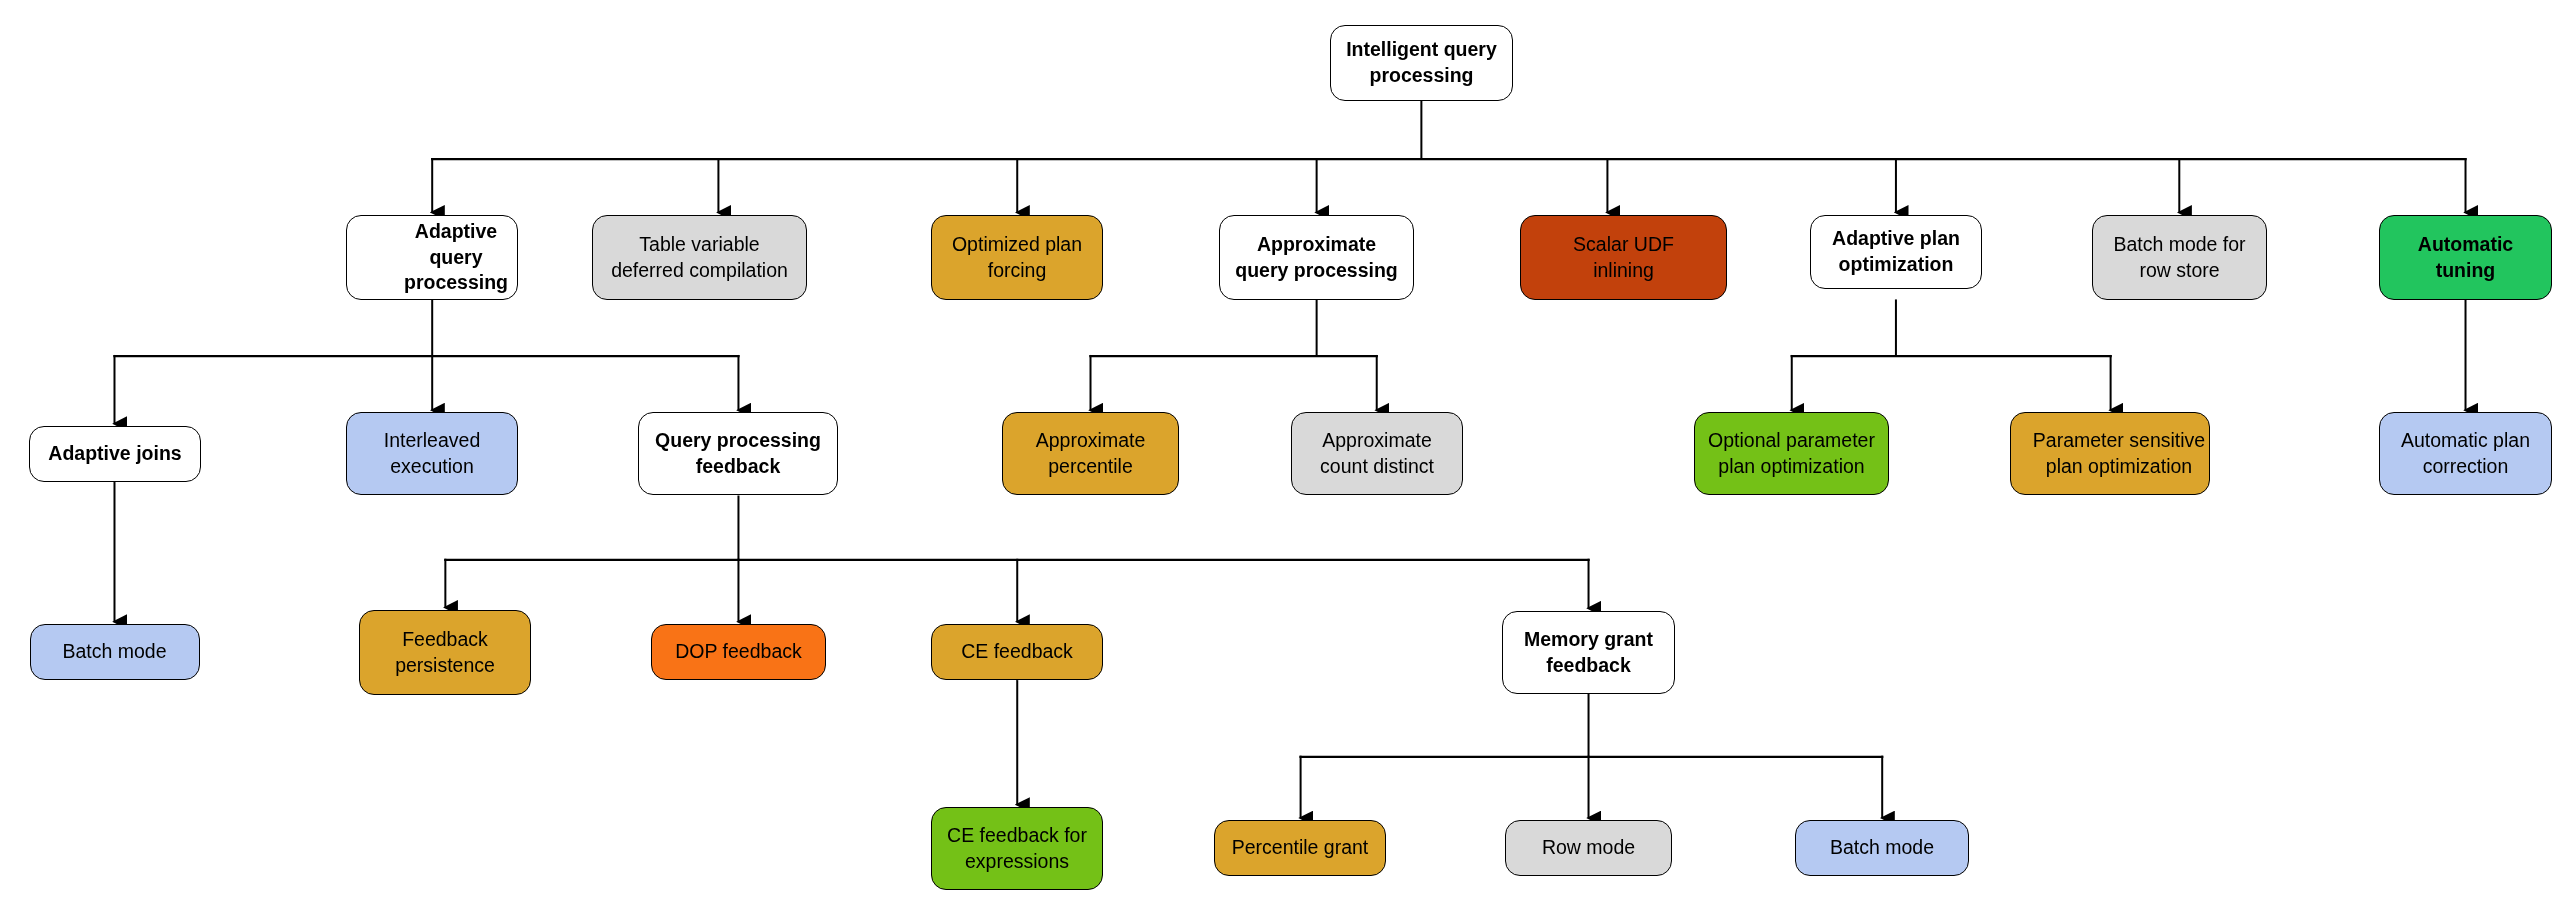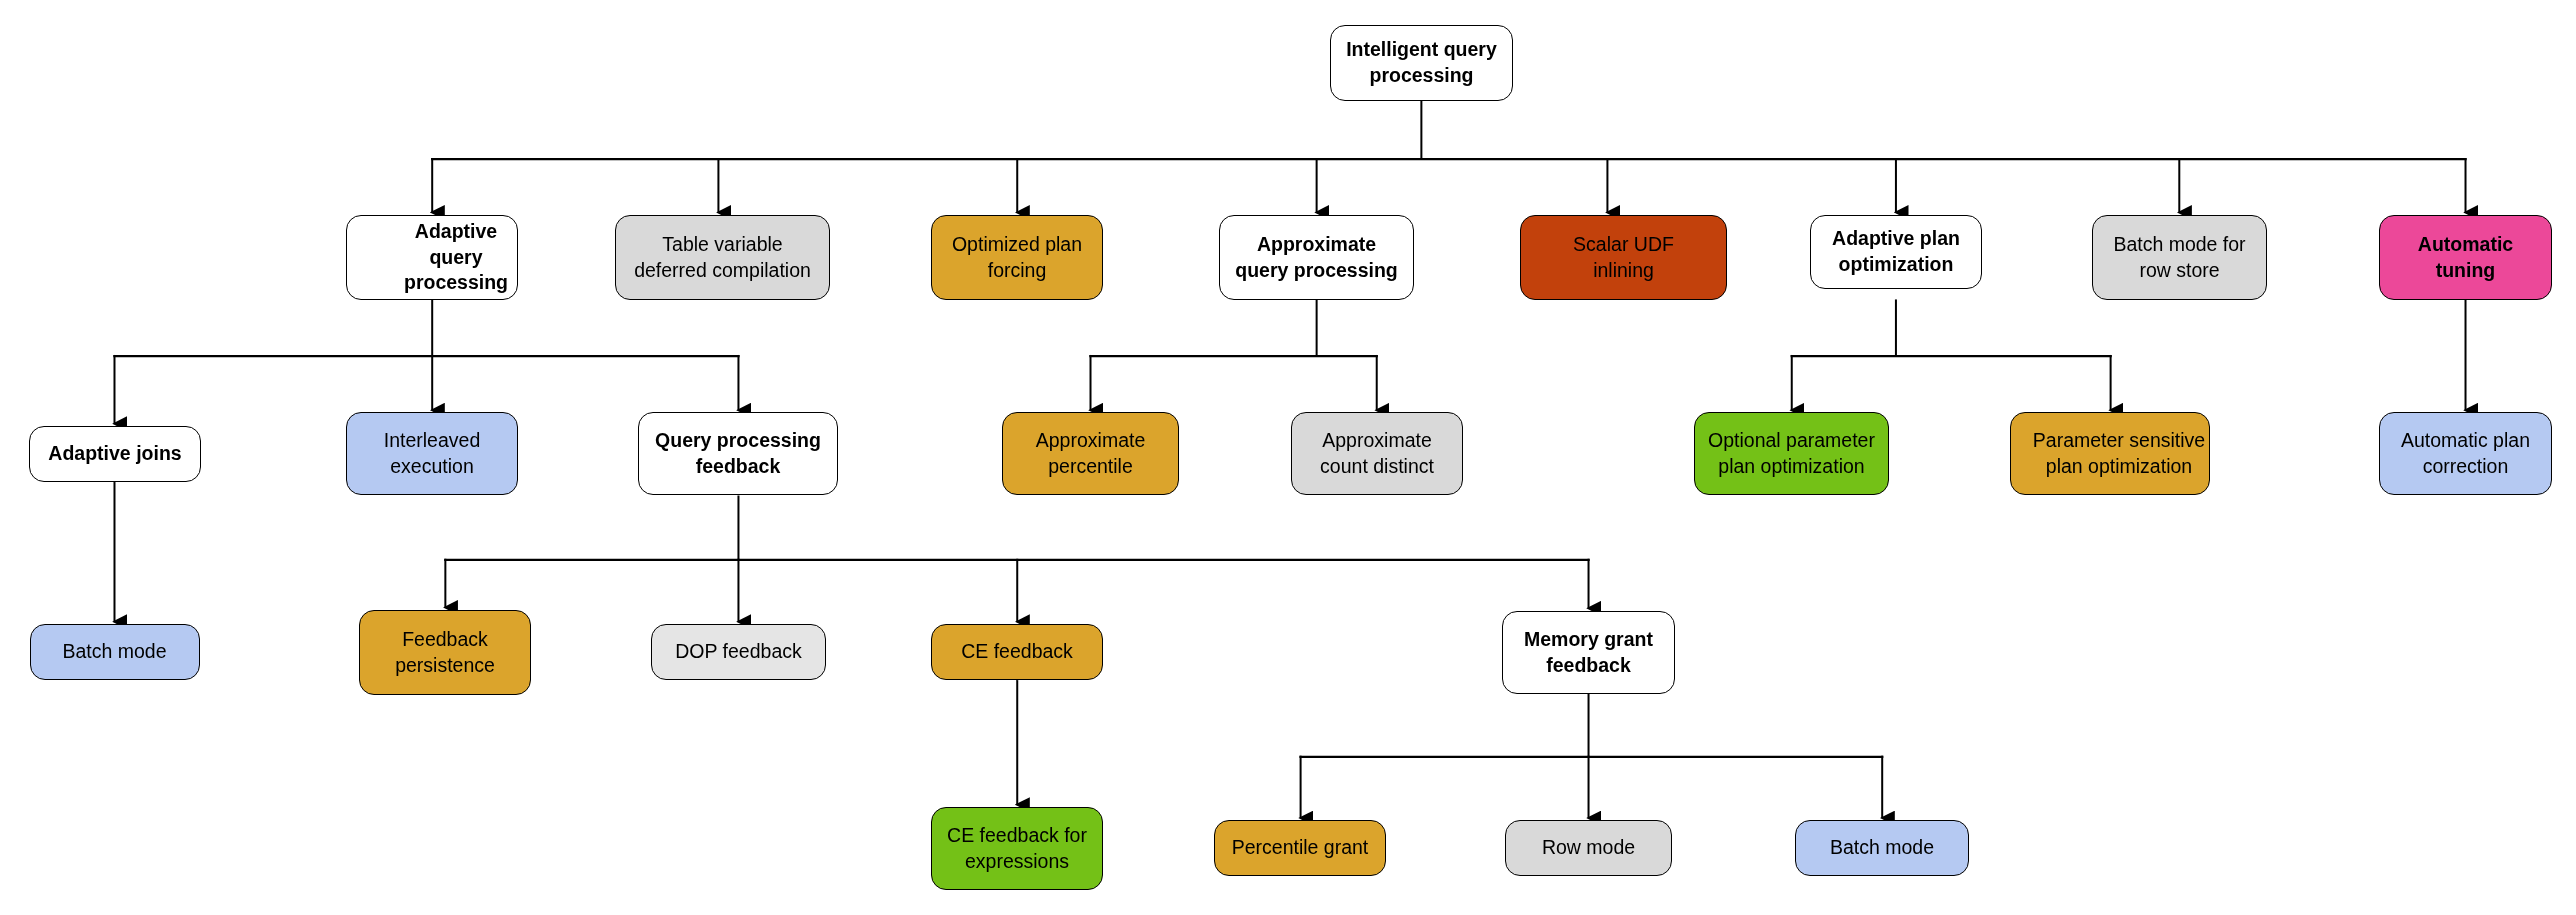--- a/index.html
+++ b/index.html
@@ -102,53 +102,53 @@
         <line x1="2775" y1="1320" x2="2775" y2="1429" stroke="#000" stroke-width="3.5" marker-end="url(#arr)"></line>
         <line x1="3288" y1="1320" x2="3288" y2="1429" stroke="#000" stroke-width="3.5" marker-end="url(#arr)"></line>
       </g>
   </svg>
 
   <div id="nodes">
       <div class="node bold" style="left: 1330px; top: 25px; width: 183px; height: 76px; background: rgb(255, 255, 255);"><span>Intelligent query
 processing</span></div>
       <div class="node bold" style="left: 346px; top: 215px; width: 172px; height: 85px; background: rgb(255, 255, 255); padding-left: 48px;"><span>Adaptive query
 processing</span></div>
-      <div class="node" style="left: 615px; top: 215px; width: 215px; height: 85px; background: rgb(217, 217, 217);"><span>Table variable
+      <div class="node" style="left: 592px; top: 215px; width: 215px; height: 85px; background: rgb(217, 217, 217);"><span>Table variable
 deferred compilation</span></div>
       <div class="node" style="left: 931px; top: 215px; width: 172px; height: 85px; background: rgb(219, 164, 44);"><span>Optimized plan
 forcing</span></div>
       <div class="node bold" style="left: 1219px; top: 215px; width: 195px; height: 85px; background: rgb(255, 255, 255);"><span>Approximate
 query processing</span></div>
       <div class="node" style="left: 1520px; top: 215px; width: 207px; height: 85px; background: #c2410c;"><span>Scalar UDF
 inlining</span></div>
       <div class="node bold" style="left: 1810px; top: 215px; width: 172px; height: 74px; background: rgb(255, 255, 255);"><span>Adaptive plan
 optimization</span></div>
       <div class="node" style="left: 2092px; top: 215px; width: 175px; height: 85px; background: rgb(217, 217, 217);"><span>Batch mode for
 row store</span></div>
-      <div class="node bold" style="left: 2379px; top: 215px; width: 173px; height: 85px; background: #ec4899;"><span>Automatic
+      <div class="node bold" style="left: 2379px; top: 215px; width: 173px; height: 85px; background: #22c55e;"><span>Automatic
 tuning</span></div>
       <div class="node bold" style="left: 29px; top: 426px; width: 172px; height: 56px; background: rgb(255, 255, 255);"><span>Adaptive joins</span></div>
       <div class="node" style="left: 346px; top: 412px; width: 172px; height: 83px; background: rgb(181, 201, 242);"><span>Interleaved
 execution</span></div>
       <div class="node bold" style="left: 638px; top: 412px; width: 200px; height: 83px; background: rgb(255, 255, 255);"><span>Query processing
 feedback</span></div>
       <div class="node" style="left: 1002px; top: 412px; width: 177px; height: 83px; background: rgb(219, 164, 44);"><span>Approximate
 percentile</span></div>
       <div class="node" style="left: 1291px; top: 412px; width: 172px; height: 83px; background: rgb(217, 217, 217);"><span>Approximate
 count distinct</span></div>
       <div class="node" style="left: 1694px; top: 412px; width: 195px; height: 83px; background: rgb(116, 193, 23);"><span>Optional parameter
 plan optimization</span></div>
       <div class="node" style="left: 2010px; top: 412px; width: 200px; height: 83px; background: rgb(219, 164, 44); padding-left: 18px;"><span>Parameter sensitive
 plan optimization</span></div>
       <div class="node" style="left: 2379px; top: 412px; width: 173px; height: 83px; background: rgb(181, 201, 242);"><span>Automatic plan
 correction</span></div>
       <div class="node" style="left: 29.5px; top: 624px; width: 170px; height: 56px; background: rgb(181, 201, 242);"><span>Batch mode</span></div>
       <div class="node" style="left: 359px; top: 610px; width: 172px; height: 85px; background: rgb(219, 164, 44);"><span>Feedback
 persistence</span></div>
-      <div class="node" style="left: 651px; top: 624px; width: 175px; height: 56px; background: #e5e5e5;"><span>DOP feedback</span></div>
+      <div class="node" style="left: 651px; top: 624px; width: 175px; height: 56px; background: #f97316;"><span>DOP feedback</span></div>
       <div class="node" style="left: 931px; top: 624px; width: 172px; height: 56px; background: rgb(219, 164, 44);"><span>CE feedback</span></div>
       <div class="node bold" style="left: 1502px; top: 611px; width: 173px; height: 83px; background: rgb(255, 255, 255);"><span>Memory grant
 feedback</span></div>
       <div class="node" style="left: 931px; top: 807px; width: 172px; height: 83px; background: rgb(116, 193, 23);"><span>CE feedback for
 expressions</span></div>
       <div class="node" style="left: 1214px; top: 820px; width: 172px; height: 56px; background: rgb(219, 164, 44);"><span>Percentile grant</span></div>
       <div class="node" style="left: 1505px; top: 820px; width: 167px; height: 56px; background: rgb(217, 217, 217);"><span>Row mode</span></div>
       <div class="node" style="left: 1795px; top: 820px; width: 174px; height: 56px; background: rgb(181, 201, 242);"><span>Batch mode</span></div>
     </div>
 

